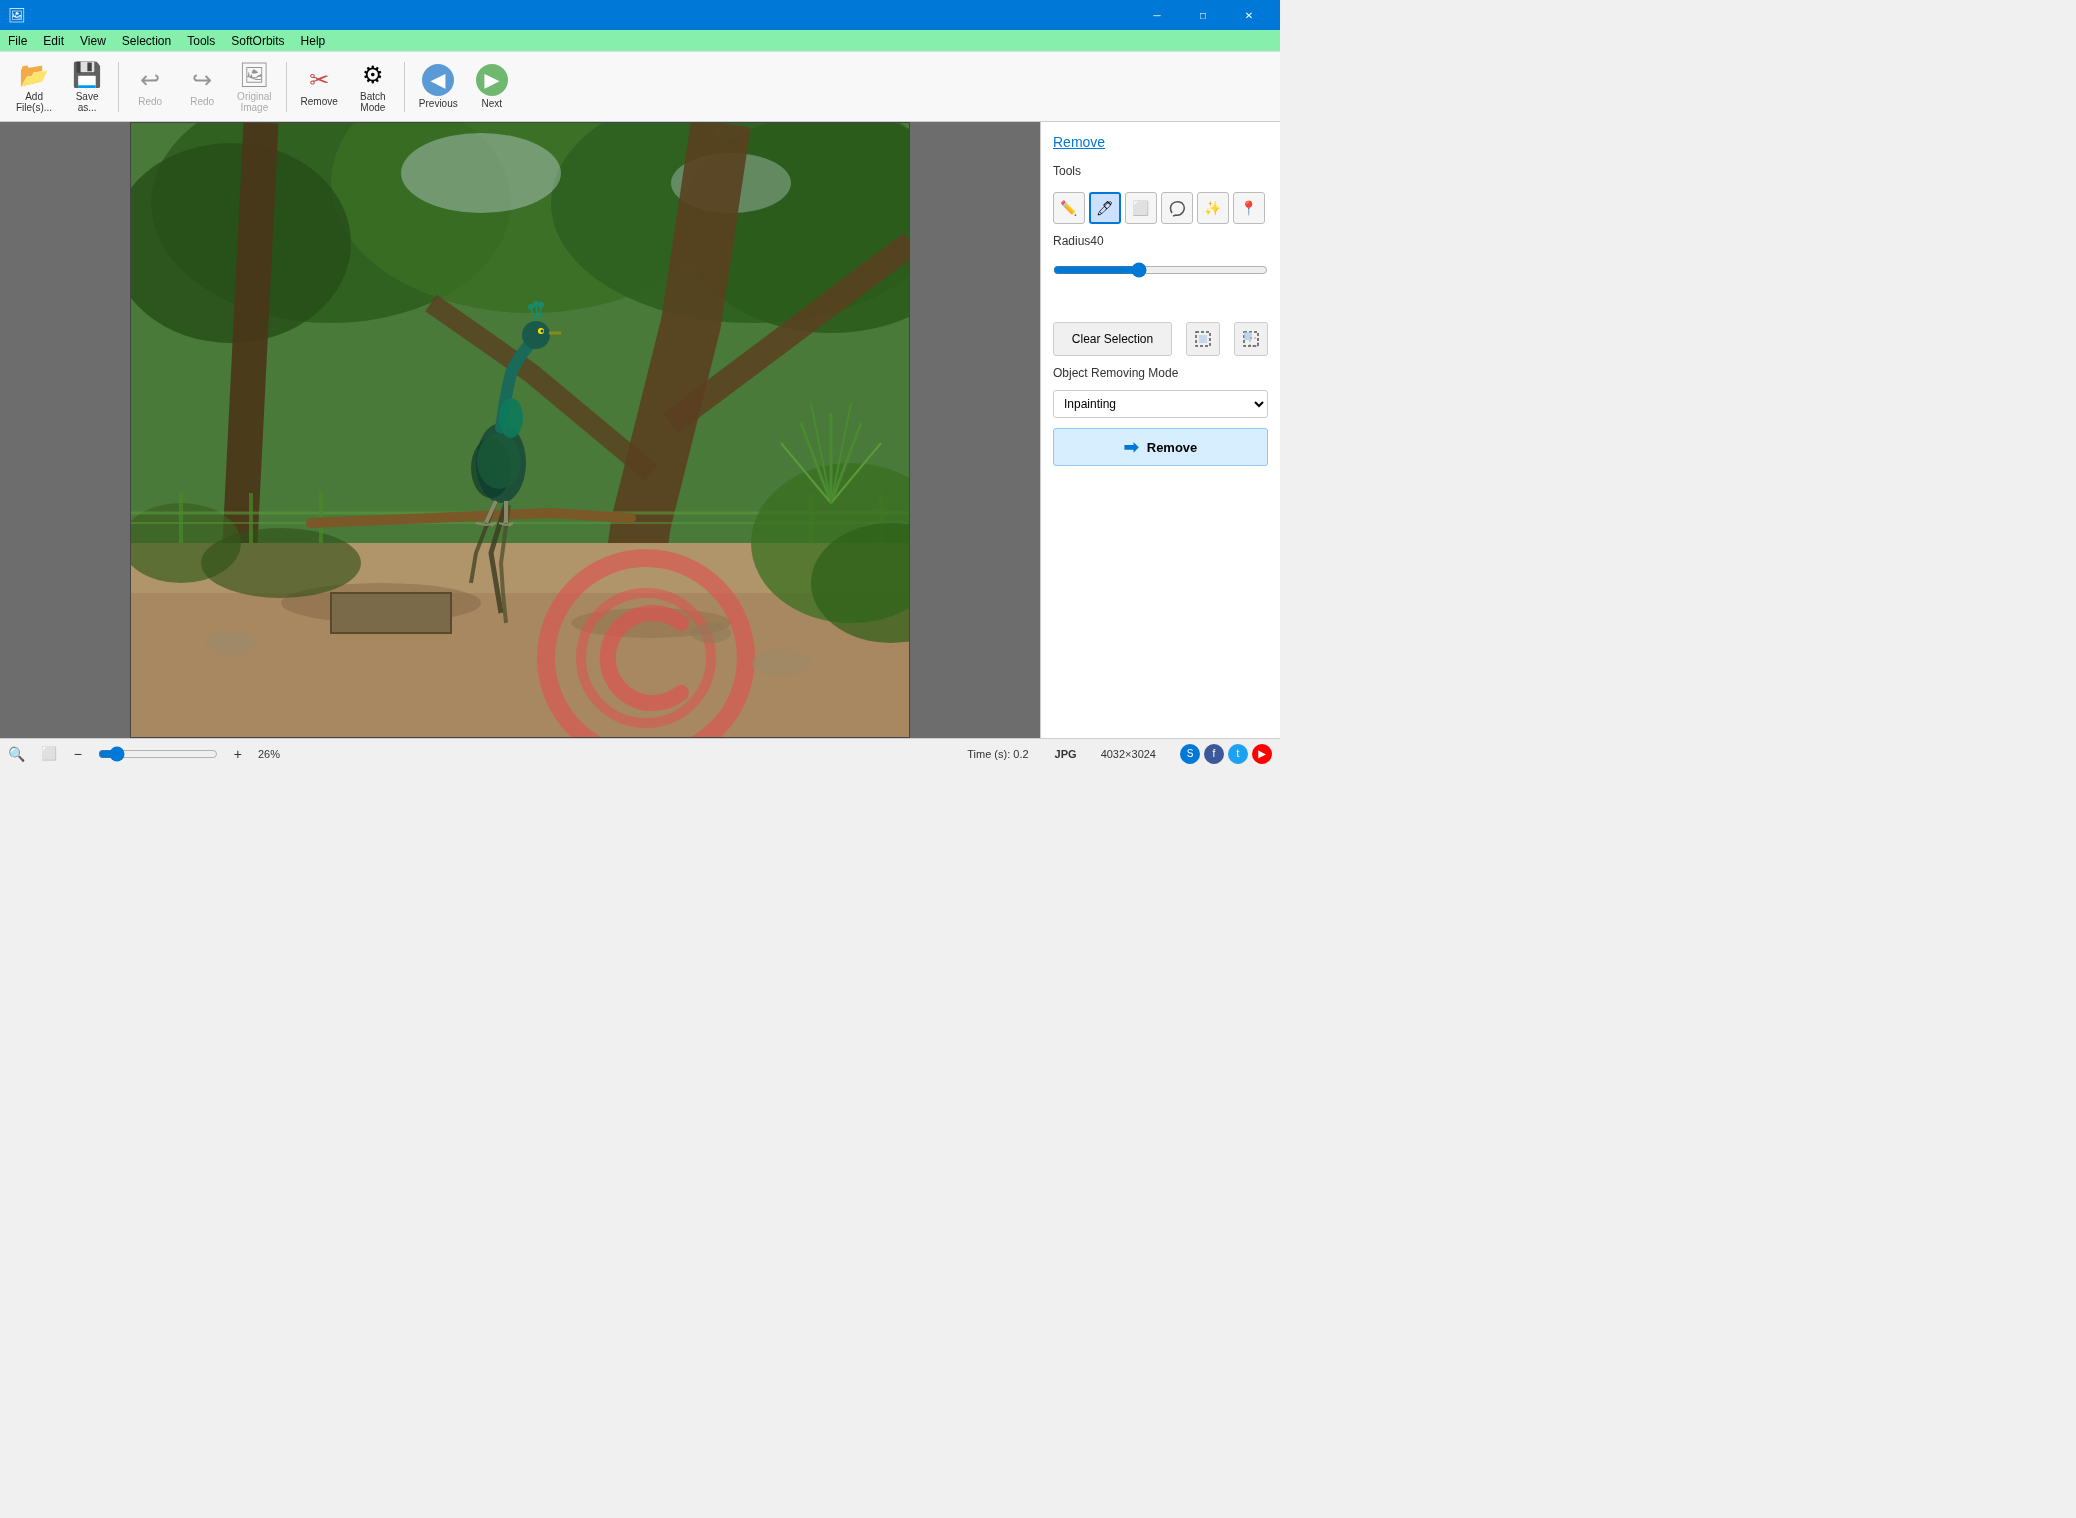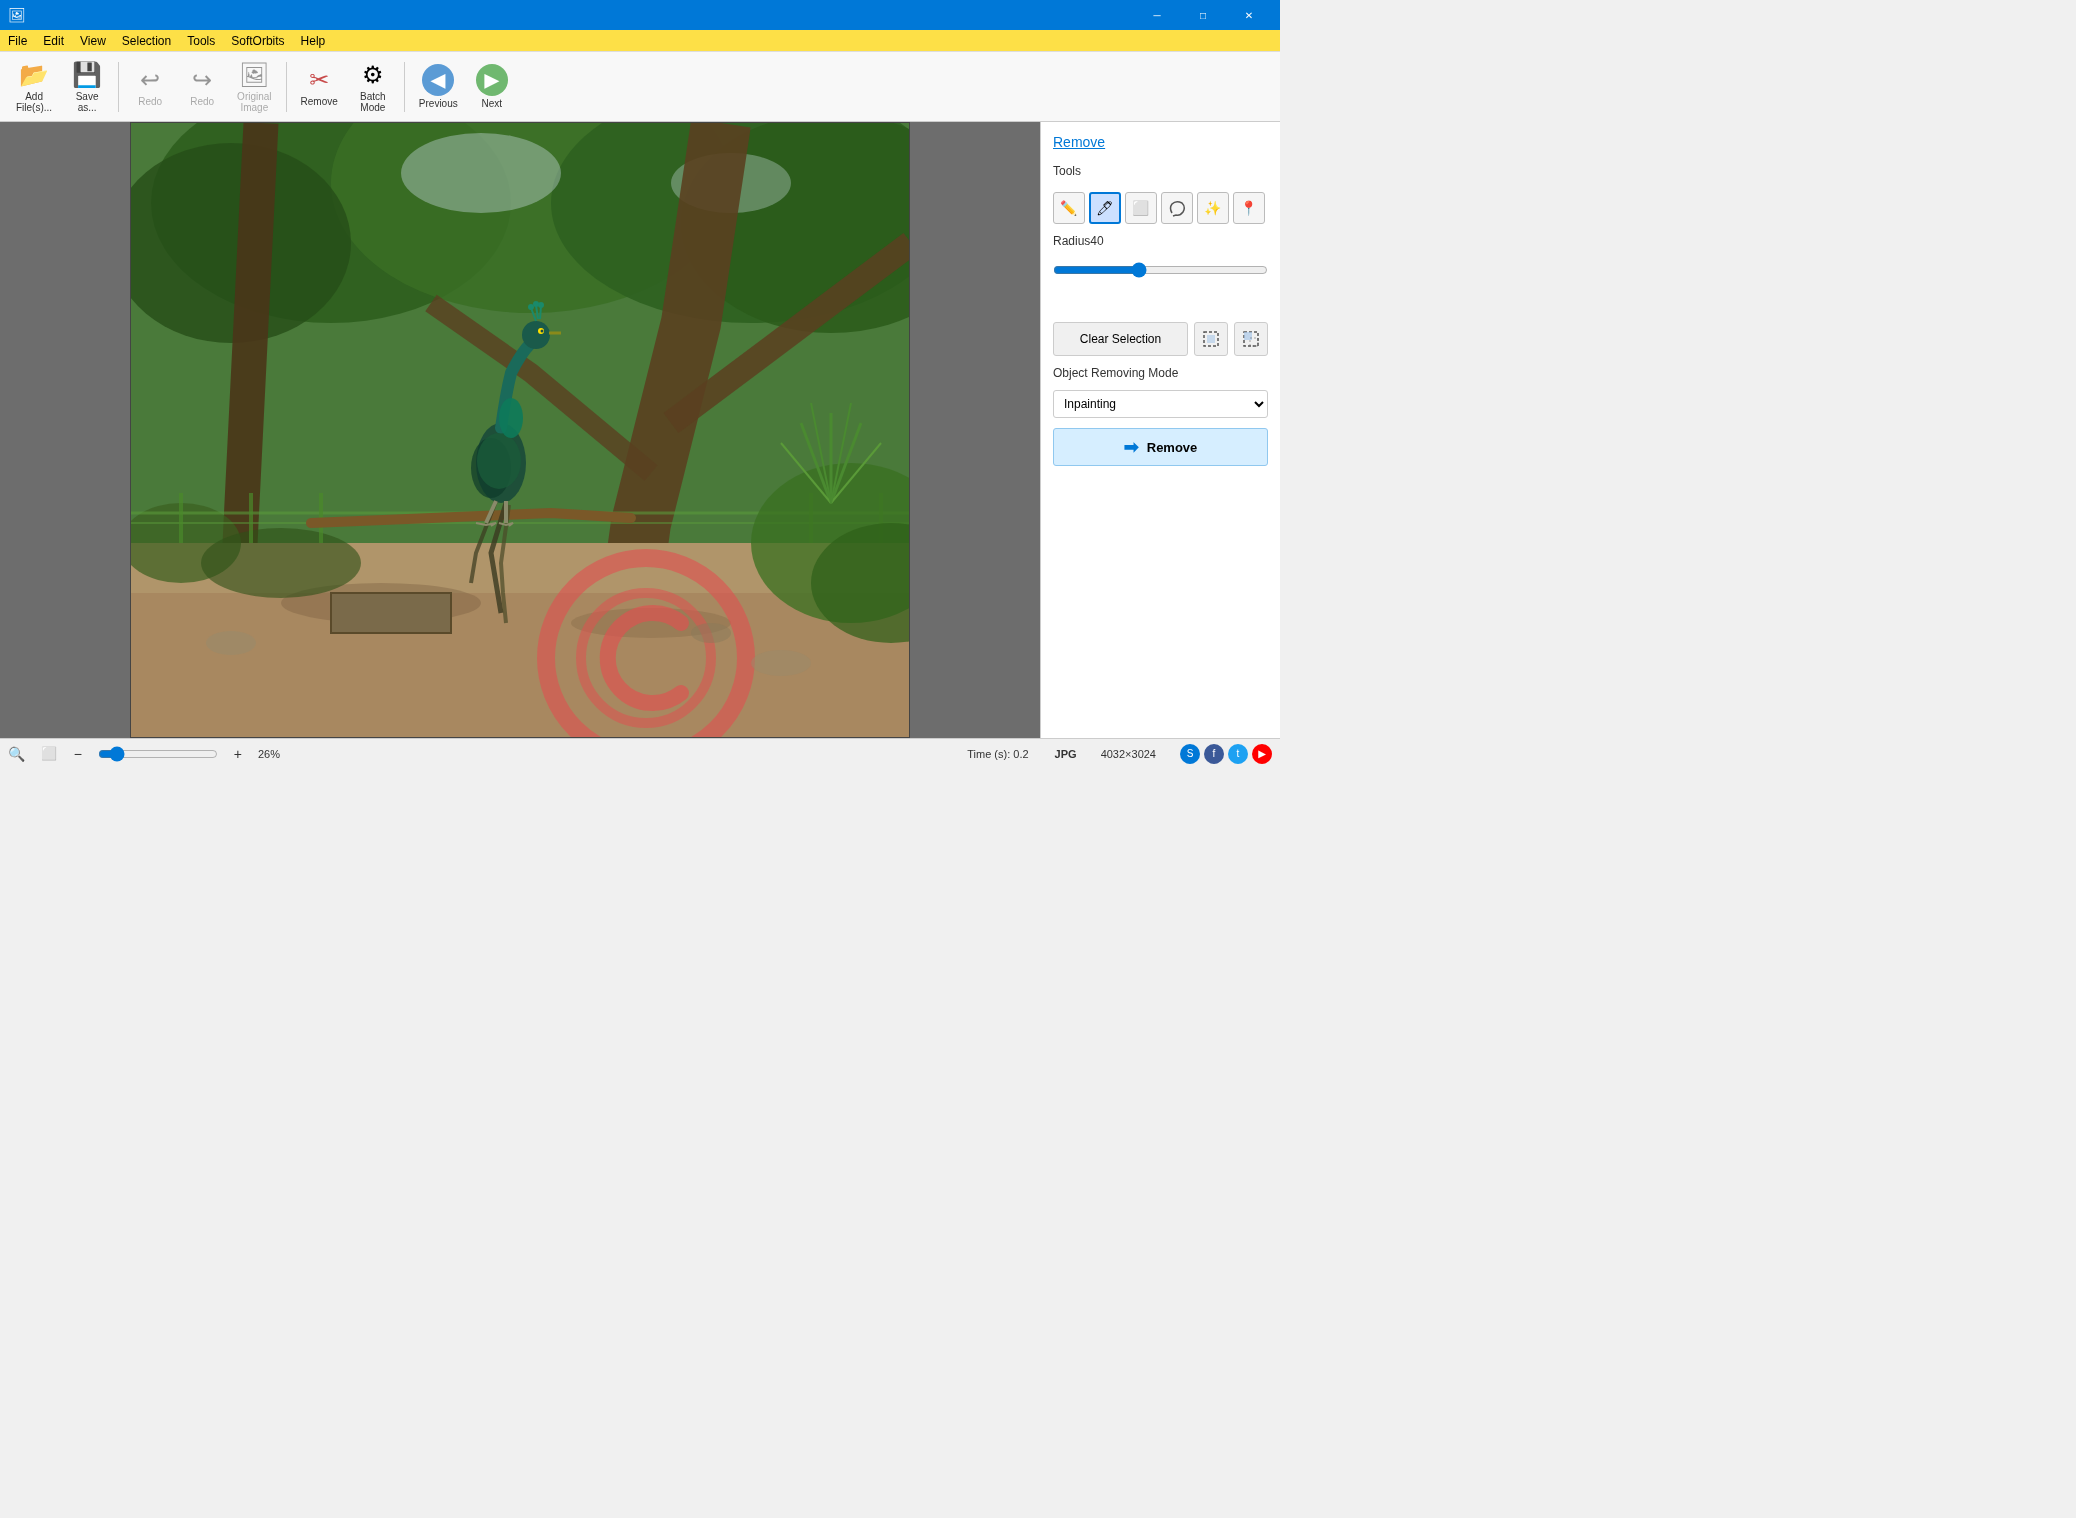--- a/index.html
+++ b/index.html
@@ -22,21 +22,21 @@
       width: 46px; height: 30px;
       display: flex; align-items: center; justify-content: center;
       cursor: pointer; color: white; font-size: 10px;
       background: transparent;
       border: none;
     }
 
     
     #menu-bar {
       height: 22px;
-      background: #fde047;
+      background: #86efac;
       display: flex;
       align-items: center;
       border-bottom: 1px solid #ddd;
     }
     .menu-item {
       padding: 2px 8px;
       cursor: pointer;
       font-size: 12px;
       color: #000;
     }
@@ -168,21 +168,21 @@
       color: #333;
     }
     #radius-slider {
       width: 100%;
       margin: 4px 0;
       accent-color: #0078d7;
     }
 
     .clear-sel-row {
       display: flex;
-      gap: 6px;
+      gap: 14px;
       align-items: center;
       justify-content: space-between;
     }
     .clear-sel-btn {
       flex: 1;
       height: 34px;
       background: #f0f0f0;
       border: 1px solid #ccc;
       border-radius: 3px;
       cursor: pointer;

